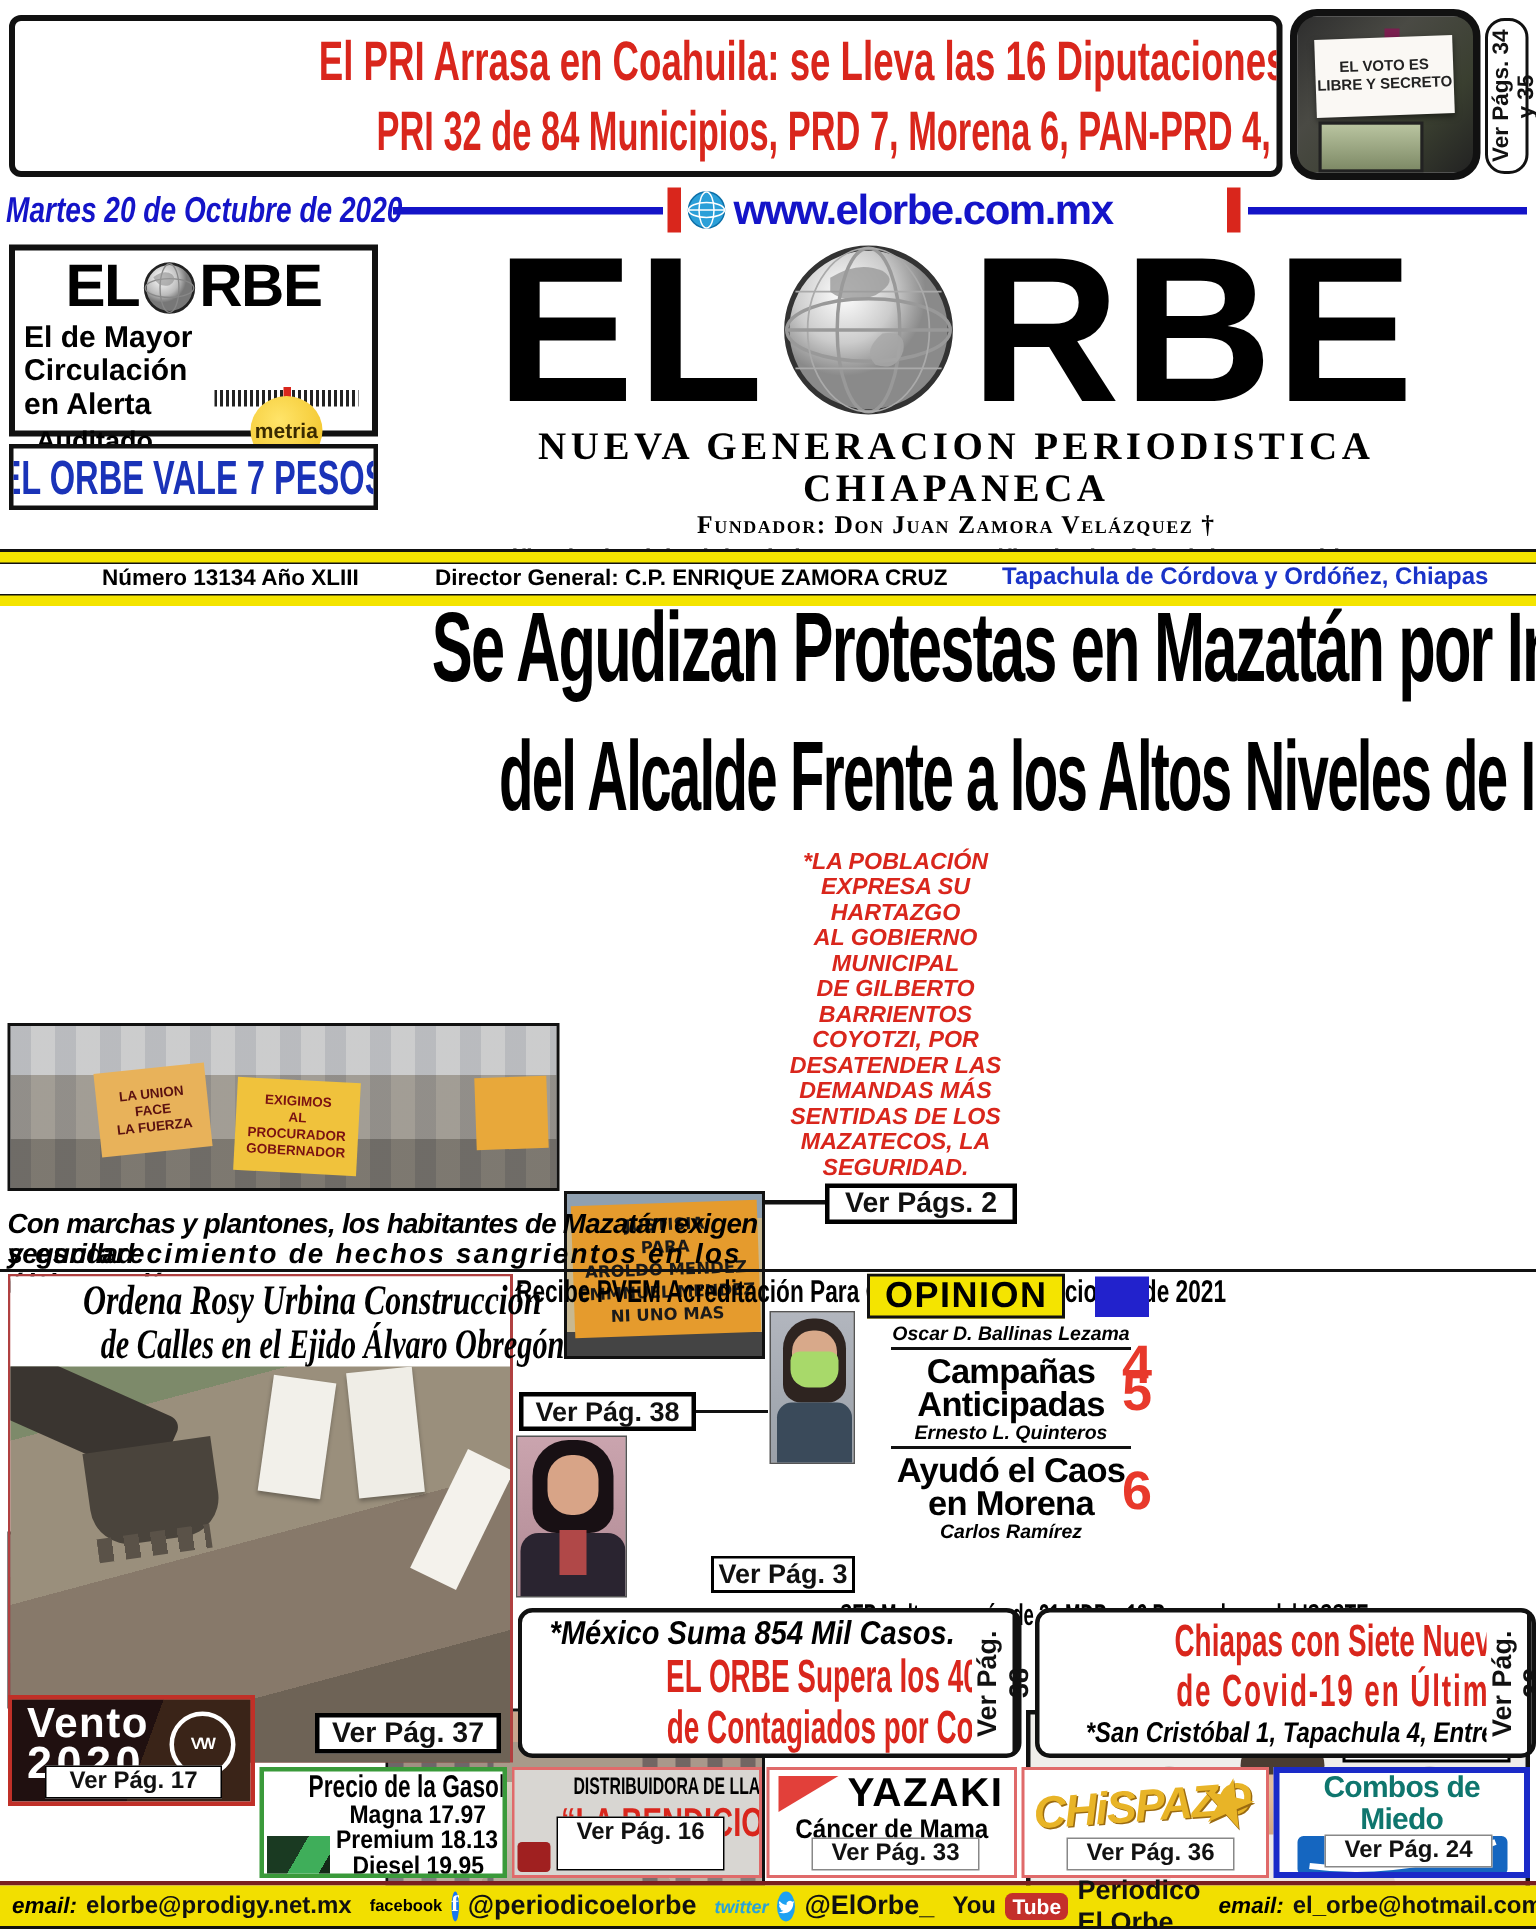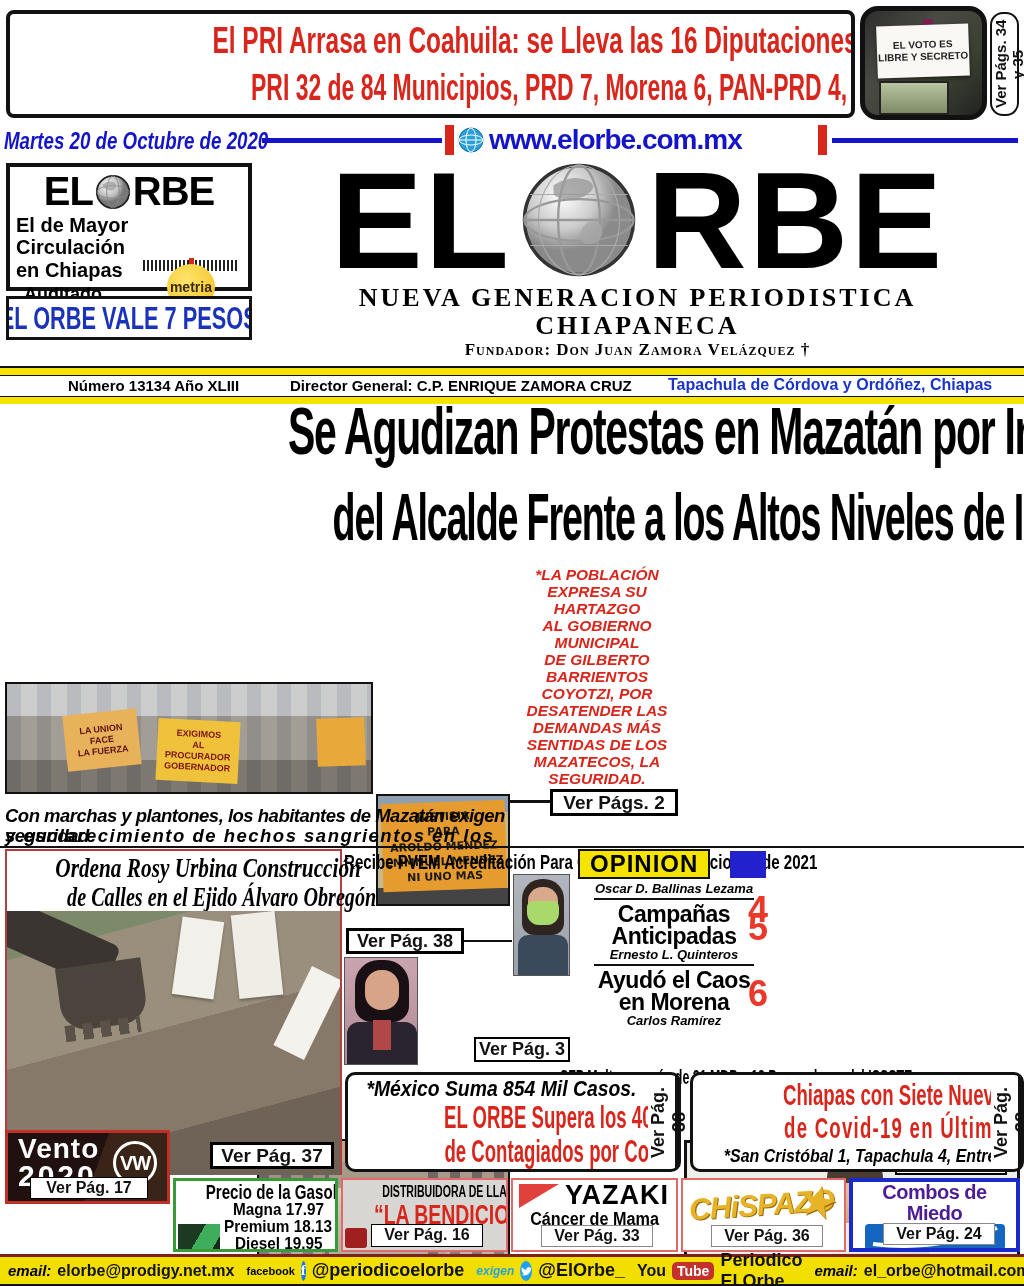--- a/index.html
+++ b/index.html
@@ -71,21 +71,21 @@
             <ellipse cx="20" cy="20" rx="18" ry="7" fill="none" stroke="#888"></ellipse>
             <ellipse cx="20" cy="20" rx="7" ry="18" fill="none" stroke="#888"></ellipse>
             <path d="M8 12 q8 -6 14 -2 q4 4 -2 8 q-8 2 -12 -6z" fill="#999" opacity=".7"></path>
           </svg>
       </span>
       <span style="font-size:40px; font-weight:900; letter-spacing:-1px;">RBE</span>
     </div>
     <div class="bold" style="font-size:20px; line-height:22px;">El de Mayor Circulación</div>
     <div style="display:flex; align-items:flex-start;">
       <div>
-        <div class="bold" style="font-size:20px; line-height:24px;">en Chiapas</div>
+        <div class="bold" style="font-size:20px; line-height:24px;">en Alerta</div>
         <div class="bold" style="font-size:18px; line-height:24px; padding-left:8px;">Auditado por</div>
       </div>
       <div style="position:relative; margin-left:8px; width:100px; height:52px;">
         <div class="abs" style="left:0; top:2px; width:96px; height:11px; background:repeating-linear-gradient(90deg,#222 0 2px,transparent 2px 4px);"></div>
         <div class="abs" style="left:46px; top:0; width:5px; height:16px; background:#d9261c;"></div>
         <div class="abs" style="left:24px; top:6px; width:48px; height:46px; border-radius:50%; background:radial-gradient(circle at 40% 35%, #ffe469, #f0c020); display:flex; align-items:center; justify-content:center;">
           <span class="bold" style="font-size:14px; color:#3a2a00;">metria</span>
         </div>
       </div>
     </div>
@@ -286,77 +286,77 @@
       <span class="nw bold" style="font-size:30px; line-height:33px; color:#d9261c; transform:scaleX(.62); letter-spacing:2px;">de Covid-19 en Últimas Horas</span>
       <span class="nw bold ital" style="font-size:19px; line-height:24px; transform:scaleX(.84);">*San Cristóbal 1, Tapachula 4, Entre Otros.</span>
     </div>
     <div class="vstrip" style="width:30px; border-left:3px solid #111; font-size:18px;">Ver Pág. 38</div>
   </div>
 
   <div class="abs" style="left:5px; top:1130px; width:165px; height:74px; border:3px solid #c03028; background:linear-gradient(110deg,#201010 0 55%, #3a2418 55% 100%); overflow:hidden;">
     <div class="abs bold" style="left:10px; top:0; font-size:28px; color:#fff; letter-spacing:1px;">Vento</div>
     <div class="abs bold" style="left:10px; top:26px; font-size:30px; color:#fff; letter-spacing:3px;">2020</div>
     <div class="abs" style="right:10px; top:8px; width:44px; height:44px; border-radius:50%; border:3px solid #fff; display:flex; align-items:center; justify-content:center;">
-      <span class="bold" style="color:#fff; font-size:20px; letter-spacing:-1px;">VW</span>
+      <span class="bold" style="color:#fff; font-size:11px; letter-spacing:-1px;">VW</span>
     </div>
     <div class="abs verbox" style="left:22px; bottom:2px; width:118px; height:22px; border-width:1px; font-size:16px; line-height:19px;">Ver Pág. 17</div>
   </div>
 
   <div class="abs" style="left:173px; top:1178px; width:165px; height:74px; border:3px solid #3a9a3a; background:#fff; overflow:hidden;">
     <span class="nw bold" style="font-size:21px; line-height:21px; transform:scaleX(.72);">Precio de la Gasolina</span>
     <div class="abs photo" style="left:2px; top:22px; width:42px; height:48px; background:linear-gradient(120deg,#1a3a22 0 40%, #3fae5a 40% 70%, #142a18 70% 100%);"></div>
     <div class="abs" style="left:48px; top:20px;">
       <span class="nw bold" style="font-size:17px; line-height:17px; transform-origin:left; transform:scaleX(.9);">Magna 17.97</span>
       <span class="nw bold" style="font-size:17px; line-height:17px; transform-origin:left; transform:scaleX(.9);">Premium 18.13</span>
       <span class="nw bold" style="font-size:17px; line-height:17px; transform-origin:left; transform:scaleX(.9);">Diesel 19.95</span>
     </div>
   </div>
 
   <div class="abs" style="left:341px; top:1178px; width:167px; height:74px; border:2px solid #e06a6a; background:#d8d6d2; overflow:hidden; text-align:center;">
     <span class="nw bold" style="font-size:16px; line-height:20px; transform:scaleX(.66); margin-top:2px;">DISTRIBUIDORA DE LLANTAS</span>
     <span class="nw bold" style="font-size:27px; line-height:27px; color:#d9261c; transform:scaleX(.72);">“LA BENDICION”</span>
-    <div class="abs verbox" style="left:28px; bottom:3px; width:112px; height:23px; border-width:1px; font-size:16px; line-height:19px;">Ver Pág. 16</div>
+    <div class="abs verbox" style="left:28px; bottom:3px; width:112px; height:36px; border-width:1px; font-size:16px; line-height:19px;">Ver Pág. 16</div>
     <div class="abs" style="left:2px; bottom:2px; width:22px; height:20px; background:#a02020; border-radius:3px;"></div>
   </div>
 
   <div class="abs" style="left:511px; top:1178px; width:167px; height:74px; border:2px solid #e06a6a; background:#fff; overflow:hidden;">
     <div style="position:absolute; left:6px; top:4px; width:0; height:0; border-top:24px solid #e2403a; border-right:40px solid transparent;"></div>
     <div class="abs bold" style="left:52px; top:0; font-size:27px; letter-spacing:1px;">YAZAKI</div>
     <span class="nw bold" style="font-size:18px; line-height:18px; margin-top:30px; transform:scaleX(.9);">Cáncer de Mama</span>
     <div class="abs verbox" style="left:28px; bottom:3px; width:112px; height:22px; border-width:1px; border-color:#888; font-size:16px; line-height:19px;">Ver Pág. 33</div>
   </div>
 
   <div class="abs" style="left:681px; top:1178px; width:165px; height:74px; border:2px solid #e06a6a; background:#fff; overflow:hidden;">
     <span class="abs bold ital" style="left:6px; top:8px; font-size:30px; color:#e8b427; text-shadow:1px 1px 0 #9a6a10, -1px -1px 0 #fff; letter-spacing:-1px; transform:rotate(-4deg); display:inline-block;">CHiSPAZO</span>
     <span class="abs" style="right:6px; top:-4px; font-size:44px; color:#e8b427; text-shadow:1px 1px 0 #9a6a10; transform:rotate(12deg);">★</span>
     <div class="abs verbox" style="left:28px; bottom:3px; width:112px; height:22px; border-width:1px; border-color:#888; font-size:16px; line-height:19px;">Ver Pág. 36</div>
   </div>
 
   <div class="abs" style="left:849px; top:1178px; width:171px; height:74px; border:4px solid #1a2ac8; background:#fff; overflow:hidden; text-align:center;">
-    <div class="bold" style="font-size:20px; line-height:21px; color:#4c1d95; letter-spacing:-.5px;">Combos de Miedo</div>
+    <div class="bold" style="font-size:20px; line-height:21px; color:#0f766e; letter-spacing:-.5px;">Combos de Miedo</div>
     <div style="position:relative; margin:0 auto; width:140px; height:26px; background:#1566c0; border-radius:4px; display:flex; align-items:center; justify-content:center;">
       <span class="bold ital" style="color:#fff; font-size:22px; letter-spacing:1px;">Comex</span>
       <svg width="140" height="26" viewBox="0 0 140 26" style="position:absolute; left:0; top:0;">
           <path d="M8 20 Q 70 28 132 4" stroke="#fff" stroke-width="4" fill="none"></path>
         </svg>
     </div>
     <div class="abs verbox" style="left:30px; bottom:3px; width:112px; height:22px; border-width:1px; border-color:#888; font-size:16px; line-height:19px;">Ver Pág. 24</div>
   </div>
 
   <div class="hrule" style="left:0; top:1254px; width:1024px; height:3px; background:#7a2020;"></div>
 
   <div class="abs" style="left:0; top:1257px; width:1024px; height:29px; background:#f2df00; border-bottom:2px solid #111; display:flex; align-items:center; padding:0 8px; gap:6px;">
     <span class="bold ital" style="font-size:15px;">email:</span>
     <a class="bold" style="font-size:16px; color:#111; text-decoration:none;">elorbe@prodigy.net.mx</a>
     <span style="flex:1;"></span>
     <span class="bold" style="font-size:11px;">facebook</span>
     <span style="width:20px; height:20px; border-radius:50%; background:#1877f2; color:#fff; font-weight:bold; font-family:'Liberation Serif',serif; font-size:15px; display:inline-flex; align-items:center; justify-content:center;">f</span>
     <a class="bold" style="font-size:18px; color:#111; text-decoration:none;">@periodicoelorbe</a>
     <span style="flex:1;"></span>
-    <span class="bold ital" style="font-size:12px; color:#2aa3d8;">exigen</span>
+    <span class="bold ital" style="font-size:12px; color:#2aa3d8;">twitter</span>
     <span style="width:20px; height:20px; border-radius:50%; background:#1da1f2; display:inline-flex; align-items:center; justify-content:center;">
       <svg width="12" height="12" viewBox="0 0 24 24">
           <path fill="#fff" d="M23 5c-.8.4-1.7.6-2.6.8a4.5 4.5 0 0 0-7.7 4.1A12.8 12.8 0 0 1 3.4 4.6a4.5 4.5 0 0 0 1.4 6 4.4 4.4 0 0 1-2-.5v.1a4.5 4.5 0 0 0 3.6 4.4 4.6 4.6 0 0 1-2 .1 4.5 4.5 0 0 0 4.2 3.1A9 9 0 0 1 2 19.5 12.7 12.7 0 0 0 8.9 21c8.3 0 12.8-6.9 12.8-12.8v-.6A9 9 0 0 0 23 5z"></path>
         </svg>
     </span>
     <a class="bold" style="font-size:18px; color:#111; text-decoration:none;">@ElOrbe_</a>
     <span style="flex:1;"></span>
     <span class="bold" style="font-size:16px; color:#111;text-align:center;">You</span>
     <span class="bold" style="background:#c4302b; color:#fff; border-radius:5px; padding:1px 5px; font-size:14px;">Tube</span>
     <a class="bold" style="font-size:18px; color:#111; text-decoration:none;">Periodico El Orbe</a>

